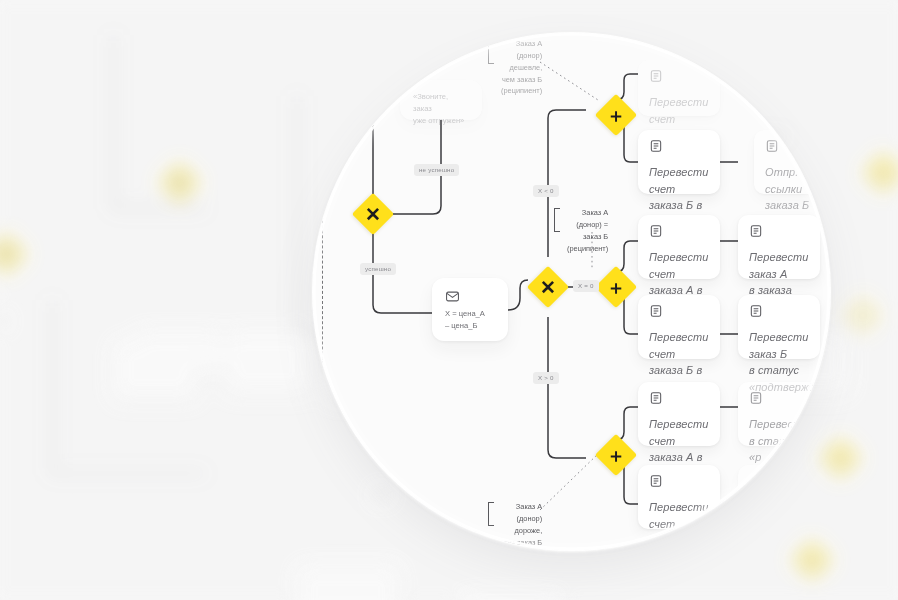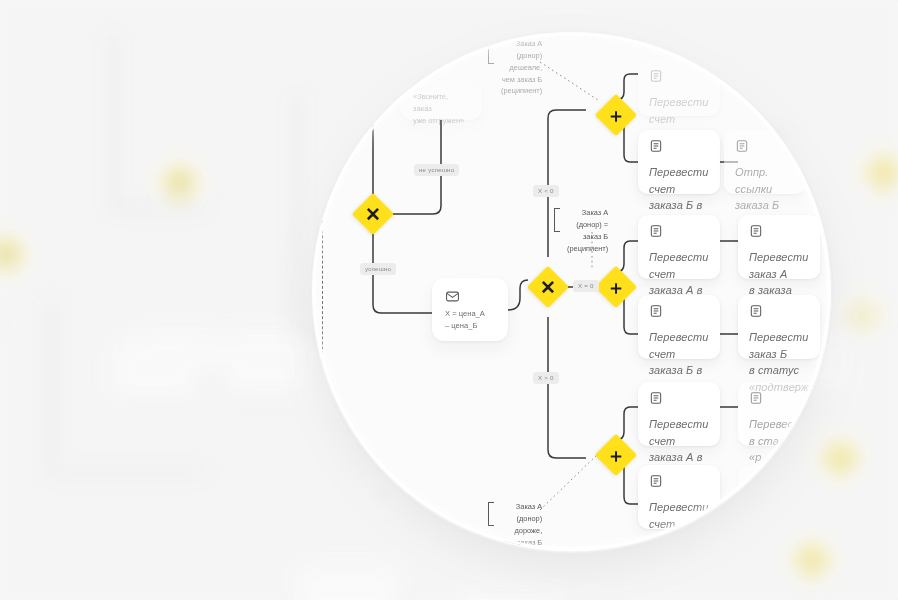--- a/index.html
+++ b/index.html
@@ -297,21 +297,21 @@
             <svg width="14" height="14" viewBox="0 0 24 24" fill="none" stroke="#5a5a5f" stroke-width="1.8">
               <rect x="4" y="3" width="16" height="18" rx="3" fill="#fff"></rect>
               <path d="M8 8h8M8 12h8M8 16h5"></path>
             </svg>
           </span>
           <div class="txt">Перевести счет
 заказа Б в статус
 «частично оплачен»</div>
         </div>
 
-        <div class="card" style="left:724px; top:130px; width:82px; height:64px; opacity:.55;">
+        <div class="card" style="left:754px; top:130px; width:82px; height:64px; opacity:.55;">
           <span class="ico">
             <svg width="14" height="14" viewBox="0 0 24 24" fill="none" stroke="#5a5a5f" stroke-width="1.8">
               <rect x="4" y="3" width="16" height="18" rx="3" fill="#fff"></rect>
               <path d="M8 8h8M8 12h8M8 16h5"></path>
             </svg>
           </span>
           <div class="txt">Отпр.
 ссылки
 заказа Б</div>
         </div>

